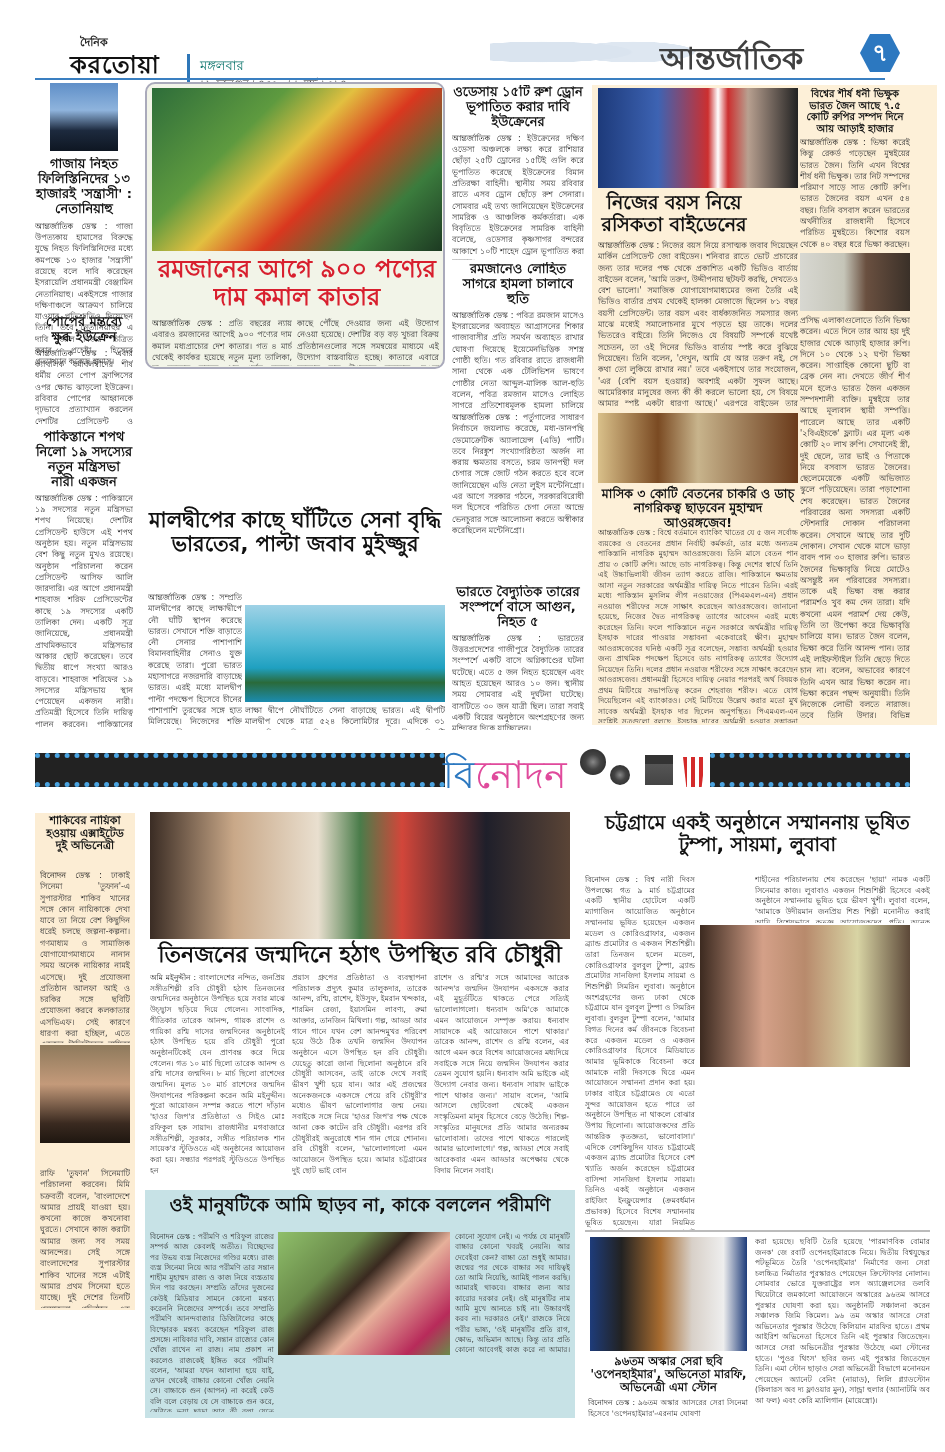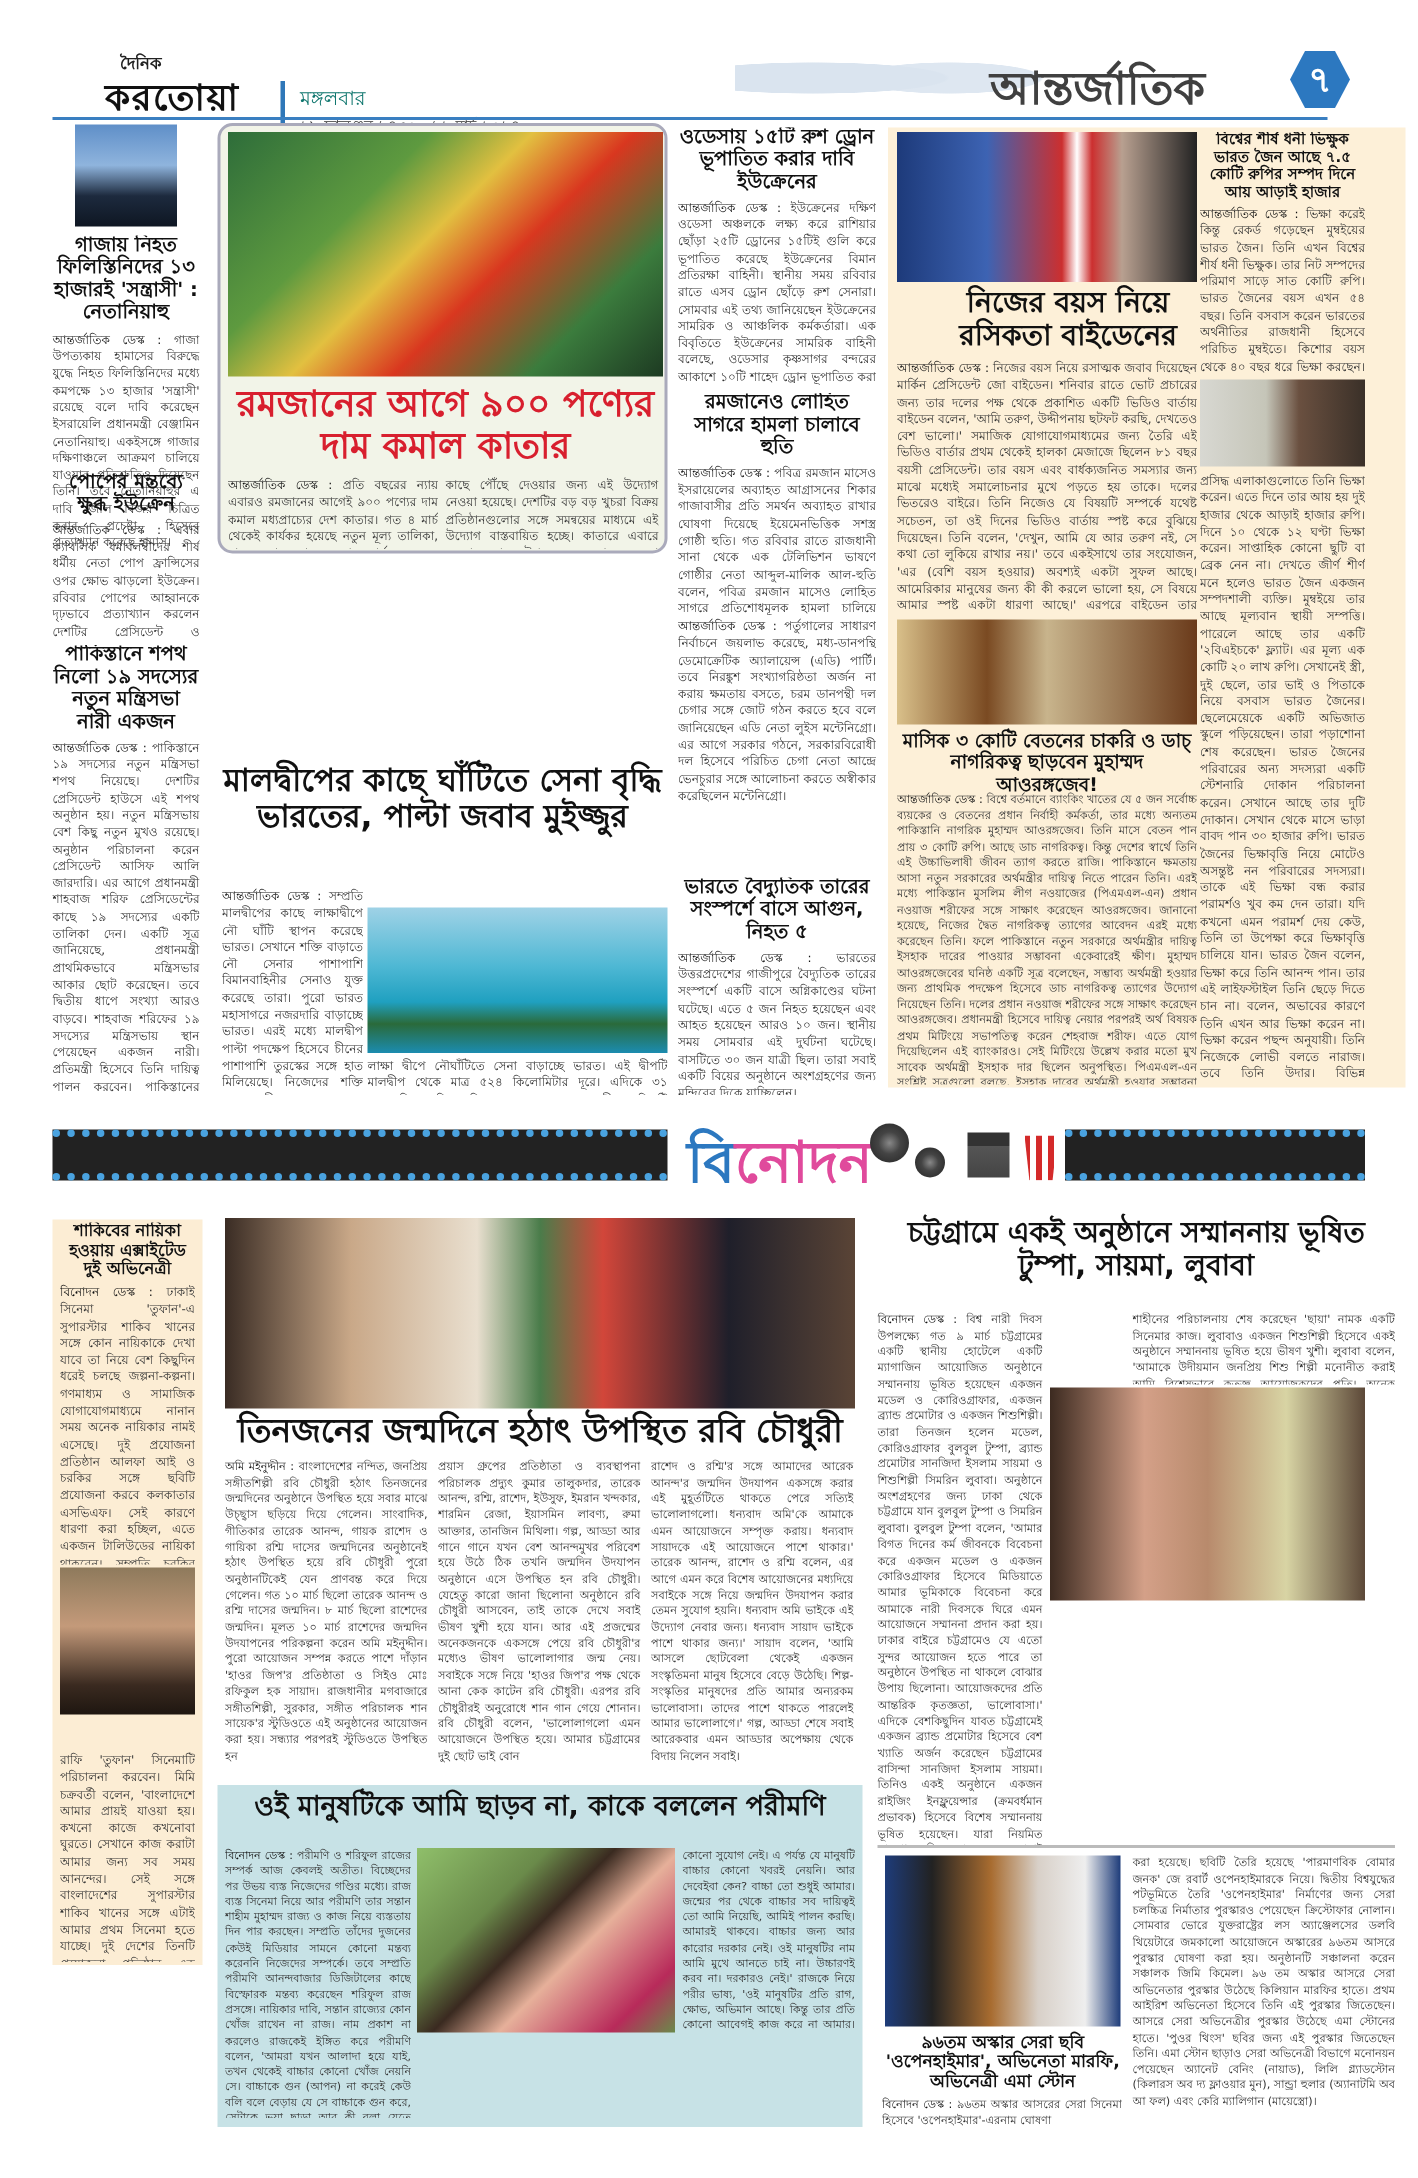--- a/index.html
+++ b/index.html
@@ -22,21 +22,21 @@
 .box-green{left:145px;top:82px;width:300px;height:287px;background:#f2f4e8;border:2px solid #aab;border-radius:10px}
 .box-cream{left:592px;top:85px;width:345px;height:640px;background:#fdf0d8}
 .netanyahu{left:50px;top:83px;width:68px;height:68px;background:linear-gradient(180deg,#5f8fc8 0,#8fb4dd 40%,#1d2a3e 70%,#0e1622 100%)}
 .market{left:152px;top:88px;width:290px;height:163px;background:linear-gradient(135deg,#2e6d3a 0,#5e9a3f 30%,#e2c040 45%,#d9371f 60%,#3b7c3d 80%,#1d3a22 100%)}
 .biden{left:598px;top:88px;width:200px;height:100px;background:linear-gradient(90deg,#1d3a7a 0,#3d63b3 30%,#cc2f2f 55%,#fff 60%,#cc2f2f 65%,#b8a090 75%,#222 100%)}
 .beggar{left:800px;top:253px;width:110px;height:58px;background:linear-gradient(90deg,#d8d8d2 0,#c5c5b8 40%,#6a5040 60%,#3a3028 100%)}
 .aurang{left:598px;top:413px;width:200px;height:70px;background:linear-gradient(90deg,#d9c08a 0,#7a4a22 30%,#c8b48c 50%,#6a3a1a 100%)}
 .maldives{left:245px;top:605px;width:200px;height:97px;background:linear-gradient(180deg,#9fd2e6 0,#4fb8d4 40%,#1fa0c0 65%,#2a6a3a 80%,#1b8cb0 100%)}
 .banner{left:35px;top:745px;width:880px;height:52px}
 .film{position:absolute;top:8px;height:34px;background:#222;border-top:5px dotted #4aa3e0;border-bottom:5px dotted #4aa3e0}
-.binodon{position:absolute;left:423px;top:0;font-size:38px;font-weight:700}
+.binodon{position:absolute;left:408px;top:0;font-size:38px;font-weight:400}
 .binodon .b1{color:#2c78c0}.binodon .b2{color:#e04a9c}
 .reel{position:absolute;width:26px;height:26px;border-radius:50%;background:radial-gradient(circle,#888 0,#444 40%,#222 100%)}
 .clap{position:absolute;left:610px;top:10px;width:28px;height:30px;background:linear-gradient(180deg,#333 0,#333 30%,#555 31%,#444 100%)}
 .popcorn{position:absolute;left:648px;top:2px;width:22px;height:40px;background:repeating-linear-gradient(90deg,#d42a2a 0,#d42a2a 4px,#fff 4px,#fff 8px);clip-path:polygon(0 25%,100% 25%,85% 100%,15% 100%)}
 .shakib-box{left:35px;top:813px;width:100px;height:497px;background:#fcedd4}
 .shakib{left:40px;top:1045px;width:90px;height:98px;background:linear-gradient(180deg,#8e7a5c 0,#c49a7a 40%,#3a2a20 80%,#1e1610 100%)}
 .group{left:150px;top:812px;width:420px;height:127px;background:linear-gradient(90deg,#3a2c24 0,#c9a888 20%,#e9dfcf 40%,#4a7c4a 50%,#d2463a 60%,#1f1f2a 80%,#5a4436 100%)}
 .tumpa{left:700px;top:925px;width:210px;height:142px;background:linear-gradient(90deg,#3c2a20 0,#d4a088 30%,#b88a6c 50%,#d8d4a4 75%,#5c4838 100%)}
 .oscar{left:590px;top:1237px;width:157px;height:114px;background:linear-gradient(90deg,#1e3c7a 0,#222 20%,#a86c30 45%,#d8d0c8 65%,#eee 85%,#1e3c7a 100%)}
 .pori-box{left:145px;top:1190px;width:430px;height:228px;background:#c7e2e6}
@@ -111,21 +111,21 @@
   <span class="lead">আন্তর্জাতিক ডেস্ক :</span>
   <span>সম্প্রতি মালদ্বীপের কাছে লাক্ষাদ্বীপে নৌ ঘাঁটি স্থাপন করেছে ভারত। সেখানে শক্তি বাড়াতে নৌ সেনার পাশাপাশি বিমানবাহিনীর সেনাও যুক্ত করেছে তারা। পুরো ভারত মহাসাগরে নজরদারি বাড়াচ্ছে ভারত। এরই মধ্যে মালদ্বীপ পাল্টা পদক্ষেপ হিসেবে চীনের পাশাপাশি তুরস্কের সঙ্গে হাত মিলিয়েছে। নিজেদের শক্তি বাড়াতে চীনের কাছে গোলা-বারুদ কেনার পাশাপাশি তুরস্ক থেকে ড্রোন কিনছে তারা। মালদ্বীপের প্রেসিডেন্ট হিসেবে মুইজ্জু নির্বাচিত হওয়ার পর থেকেই দিল্লি ও মালের সম্পর্কে শীতলতা দেখা দেয়। দুই দেশের মধ্যকার সম্পর্ক আরও তলানিতে গিয়ে ঠেকেছে। এদিকে মালদ্বীপ থেকে প্রথম ধাপে ভারতীয় সেনা প্রত্যাহারের বেঁধে দেওয়া সময়সীমা গত রোববার শুরু হয়েছে। মালদ্বীপের চীনপন্থি প্রেসিডেন্ট মোহাম্মেদ মুইজ্জু ৮৯ ভারতীয় সেনাকে ১০ মার্চ থেকে আগামী মে মাসের মধ্যে ফিরিয়ে নেওয়ার সময়সীমা বেঁধে দিয়েছেন। এই পরিস্থিতিতে</span>
 </div>
 <div class="photo maldives"></div>
 <div class="col" style="left:245px;top:705px;width:200px;height:25px">
   <span>লাক্ষা দ্বীপে নৌঘাঁটিতে সেনা বাড়াচ্ছে ভারত। এই দ্বীপটি মালদ্বীপ থেকে মাত্র ৫২৪ কিলোমিটার দূরে। এদিকে ৩১ জানুয়ারি একাধিক প্রতিবেদনে বলা হয়েছে, মালদ্বীপের তিনটি মাছধরার নৌকায় উঠে পড়ে ভারতীয় সেনারা। দাবি করা হয়, মালদ্বীপের জলসীমার মধ্যে থাকাকালীনই সেই নৌকাগুলিতে ভারতীয় সেনারা উঠে পড়ে। আন্তর্জাতিক জলসীমা আইনের লঙ্ঘন করা হয়েছে বলে ভারতের বিরুদ্ধে অভিযোগ করে মুইজ্জু প্রশাসন।</span>
 </div>
 
 <div class="abs box-cream"></div>
 <div class="photo biden"></div>
-<div class="abs h" style="left:612px;top:192px;width:200px;font-size:19px">নিজের বয়স নিয়ে রসিকতা বাইডেনের</div>
+<div class="abs h" style="left:574px;top:192px;width:200px;font-size:19px">নিজের বয়স নিয়ে রসিকতা বাইডেনের</div>
 <div class="col" style="left:598px;top:240px;width:200px;height:168px">
   <span class="lead">আন্তর্জাতিক ডেস্ক :</span>
   <span>নিজের বয়স নিয়ে রসাত্মক জবাব দিয়েছেন মার্কিন প্রেসিডেন্ট জো বাইডেন। শনিবার রাতে ভোট প্রচারের জন্য তার দলের পক্ষ থেকে প্রকাশিত একটি ভিডিও বার্তায় বাইডেন বলেন, 'আমি তরুণ, উদ্দীপনায় ছটফট করছি, দেখতেও বেশ ভালো।' সমাজিক যোগাযোগমাধ্যমের জন্য তৈরি এই ভিডিও বার্তার প্রথম থেকেই হালকা মেজাজে ছিলেন ৮১ বছর বয়সী প্রেসিডেন্ট। তার বয়স এবং বার্ধক্যজনিত সমস্যার জন্য মাঝে মধ্যেই সমালোচনার মুখে পড়তে হয় তাকে। দলের ভিতরেও বাইরে। তিনি নিজেও যে বিষয়টি সম্পর্কে যথেষ্ট সচেতন, তা ওই দিনের ভিডিও বার্তায় স্পষ্ট করে বুঝিয়ে দিয়েছেন। তিনি বলেন, 'দেখুন, আমি যে আর তরুণ নই, সে কথা তো লুকিয়ে রাখার নয়।' তবে একইসাথে তার সংযোজন, 'এর (বেশি বয়স হওয়ার) অবশ্যই একটা সুফল আছে। আমেরিকার মানুষের জন্য কী কী করলে ভালো হয়, সে বিষয়ে আমার স্পষ্ট একটা ধারণা আছে।' এরপরে বাইডেন তার প্রশাসনের কৃতিত্বের একটি তালিকা দেন।</span>
 </div>
 <div class="col" style="left:800px;top:88px;width:110px;height:162px">
   <div class="h" style="font-size:10px;margin-bottom:3px">বিশ্বের শীর্ষ ধনী ভিক্ষুক ভারত জৈন আছে ৭.৫ কোটি রুপির সম্পদ দিনে আয় আড়াই হাজার</div>
   <span class="lead">আন্তর্জাতিক ডেস্ক :</span>
   <span>ভিক্ষা করেই কিন্তু রেকর্ড গড়েছেন মুম্বইয়ের ভারত জৈন। তিনি এখন বিশ্বের শীর্ষ ধনী ভিক্ষুক। তার নিট সম্পদের পরিমাণ সাড়ে সাত কোটি রুপি। ভারত জৈনের বয়স এখন ৫৪ বছর। তিনি বসবাস করেন ভারতের অর্থনীতির রাজধানী হিসেবে পরিচিত মুম্বইতে। কিশোর বয়স থেকে ৪০ বছর ধরে ভিক্ষা করছেন। ছত্রপতি শিবাজি মহারাজ টার্মিনাল রেলওয়ে স্টেশন বা আজাদ ময়দানের মতো অভিজাত ও</span>
 </div>
 <div class="photo beggar"></div>
@@ -146,21 +146,21 @@
   </div>
   <div class="reel" style="left:545px;top:4px"></div>
   <div class="reel" style="left:575px;top:20px;width:20px;height:20px"></div>
   <div class="clap"></div>
   <div class="popcorn"></div>
   <div class="film" style="left:675px;width:200px"></div>
 </div>
 
 <div class="abs shakib-box"></div>
 <div class="col" style="left:40px;top:815px;width:90px;height:228px">
-  <div class="h" style="font-size:11px;margin-bottom:3px">শাকিবের নায়িকা হওয়ায় এক্সাইটেড দুই অভিনেত্রী</div>
+  <div class="h" style="font-size:11px;margin-bottom:17px">শাকিবের নায়িকা হওয়ায় এক্সাইটেড দুই অভিনেত্রী</div>
   <span class="lead">বিনোদন ডেস্ক :</span>
   <span>ঢাকাই সিনেমা 'তুফান'-এ সুপারস্টার শাকিব খানের সঙ্গে কোন নায়িকাকে দেখা যাবে তা নিয়ে বেশ কিছুদিন ধরেই চলছে জল্পনা-কল্পনা। গণমাধ্যম ও সামাজিক যোগাযোগমাধ্যমে নানান সময় অনেক নায়িকার নামই এসেছে। দুই প্রযোজনা প্রতিষ্ঠান আলফা আই ও চরকির সঙ্গে ছবিটি প্রযোজনা করবে কলকাতার এসভিএফ। সেই কারণে ধারণা করা হচ্ছিল, এতে একজন টালিউডের নায়িকা থাকবেন। সম্প্রতি চরকির পক্ষ থেকে জানানো হয়েছে, এ ছবিতে অভিনয় করবেন টালিউডের মিমি চক্রবর্তী এবং বাংলাদেশের অভিনেত্রী নাবিলা। শাকিব খানের সঙ্গে কাজ করার বিষয়ে দারুণ উচ্ছ্বসিত এপার-ওপার বাংলার দুই অভিনেত্রী। রায়হান</span>
 </div>
 <div class="photo shakib"></div>
 <div class="col" style="left:40px;top:1168px;width:90px;height:140px">
   <span>রাফি 'তুফান' সিনেমাটি পরিচালনা করবেন। মিমি চক্রবর্তী বলেন, 'বাংলাদেশে আমার প্রায়ই যাওয়া হয়। কখনো কাজে কখনোবা ঘুরতে। সেখানে কাজ করাটা আমার জন্য সব সময় আনন্দের। সেই সঙ্গে বাংলাদেশের সুপারস্টার শাকিব খানের সঙ্গে এটাই আমার প্রথম সিনেমা হতে যাচ্ছে। দুই দেশের তিনটি প্রযোজনা প্রতিষ্ঠান এক হয়েছে এ সিনেমার মধ্য দিয়ে। সব মিলিয়ে আমি দারুণ এক্সাইটেড। দর্শকও দুর্দান্ত কিছু পেতে যাচ্ছেন।' 'আয়নাবাজি' সিনেমা দিয়ে দর্শকের মনে দাগ কেটেছিলেন নাবিলা। এ সিনেমার পর আর তেমন কোনো সিনেমায় তাকে দেখা না গেলেও দীর্ঘ বিরতি ভেঙে এবার ফিরছেন 'তুফান' দিয়ে। নাবিলা বলেন, 'এক রকমের আনন্দ তো কাজ করছেই। সেই সঙ্গে এত দিন পর বড়পর্দায় ফেরার একটা উত্তেজনাও আছে। এখন শুটিং শেষ করে দর্শক পর্যন্ত পৌঁছানোর প্রক্রিয়া ভালোভাবে শেষ হলে তবেই আমরা সার্থক।'</span>
 </div>
 
 <div class="photo group"></div>
 <div class="abs h" style="left:150px;top:942px;width:420px;font-size:22px">তিনজনের জন্মদিনে হঠাৎ উপস্থিত রবি চৌধুরী</div>

